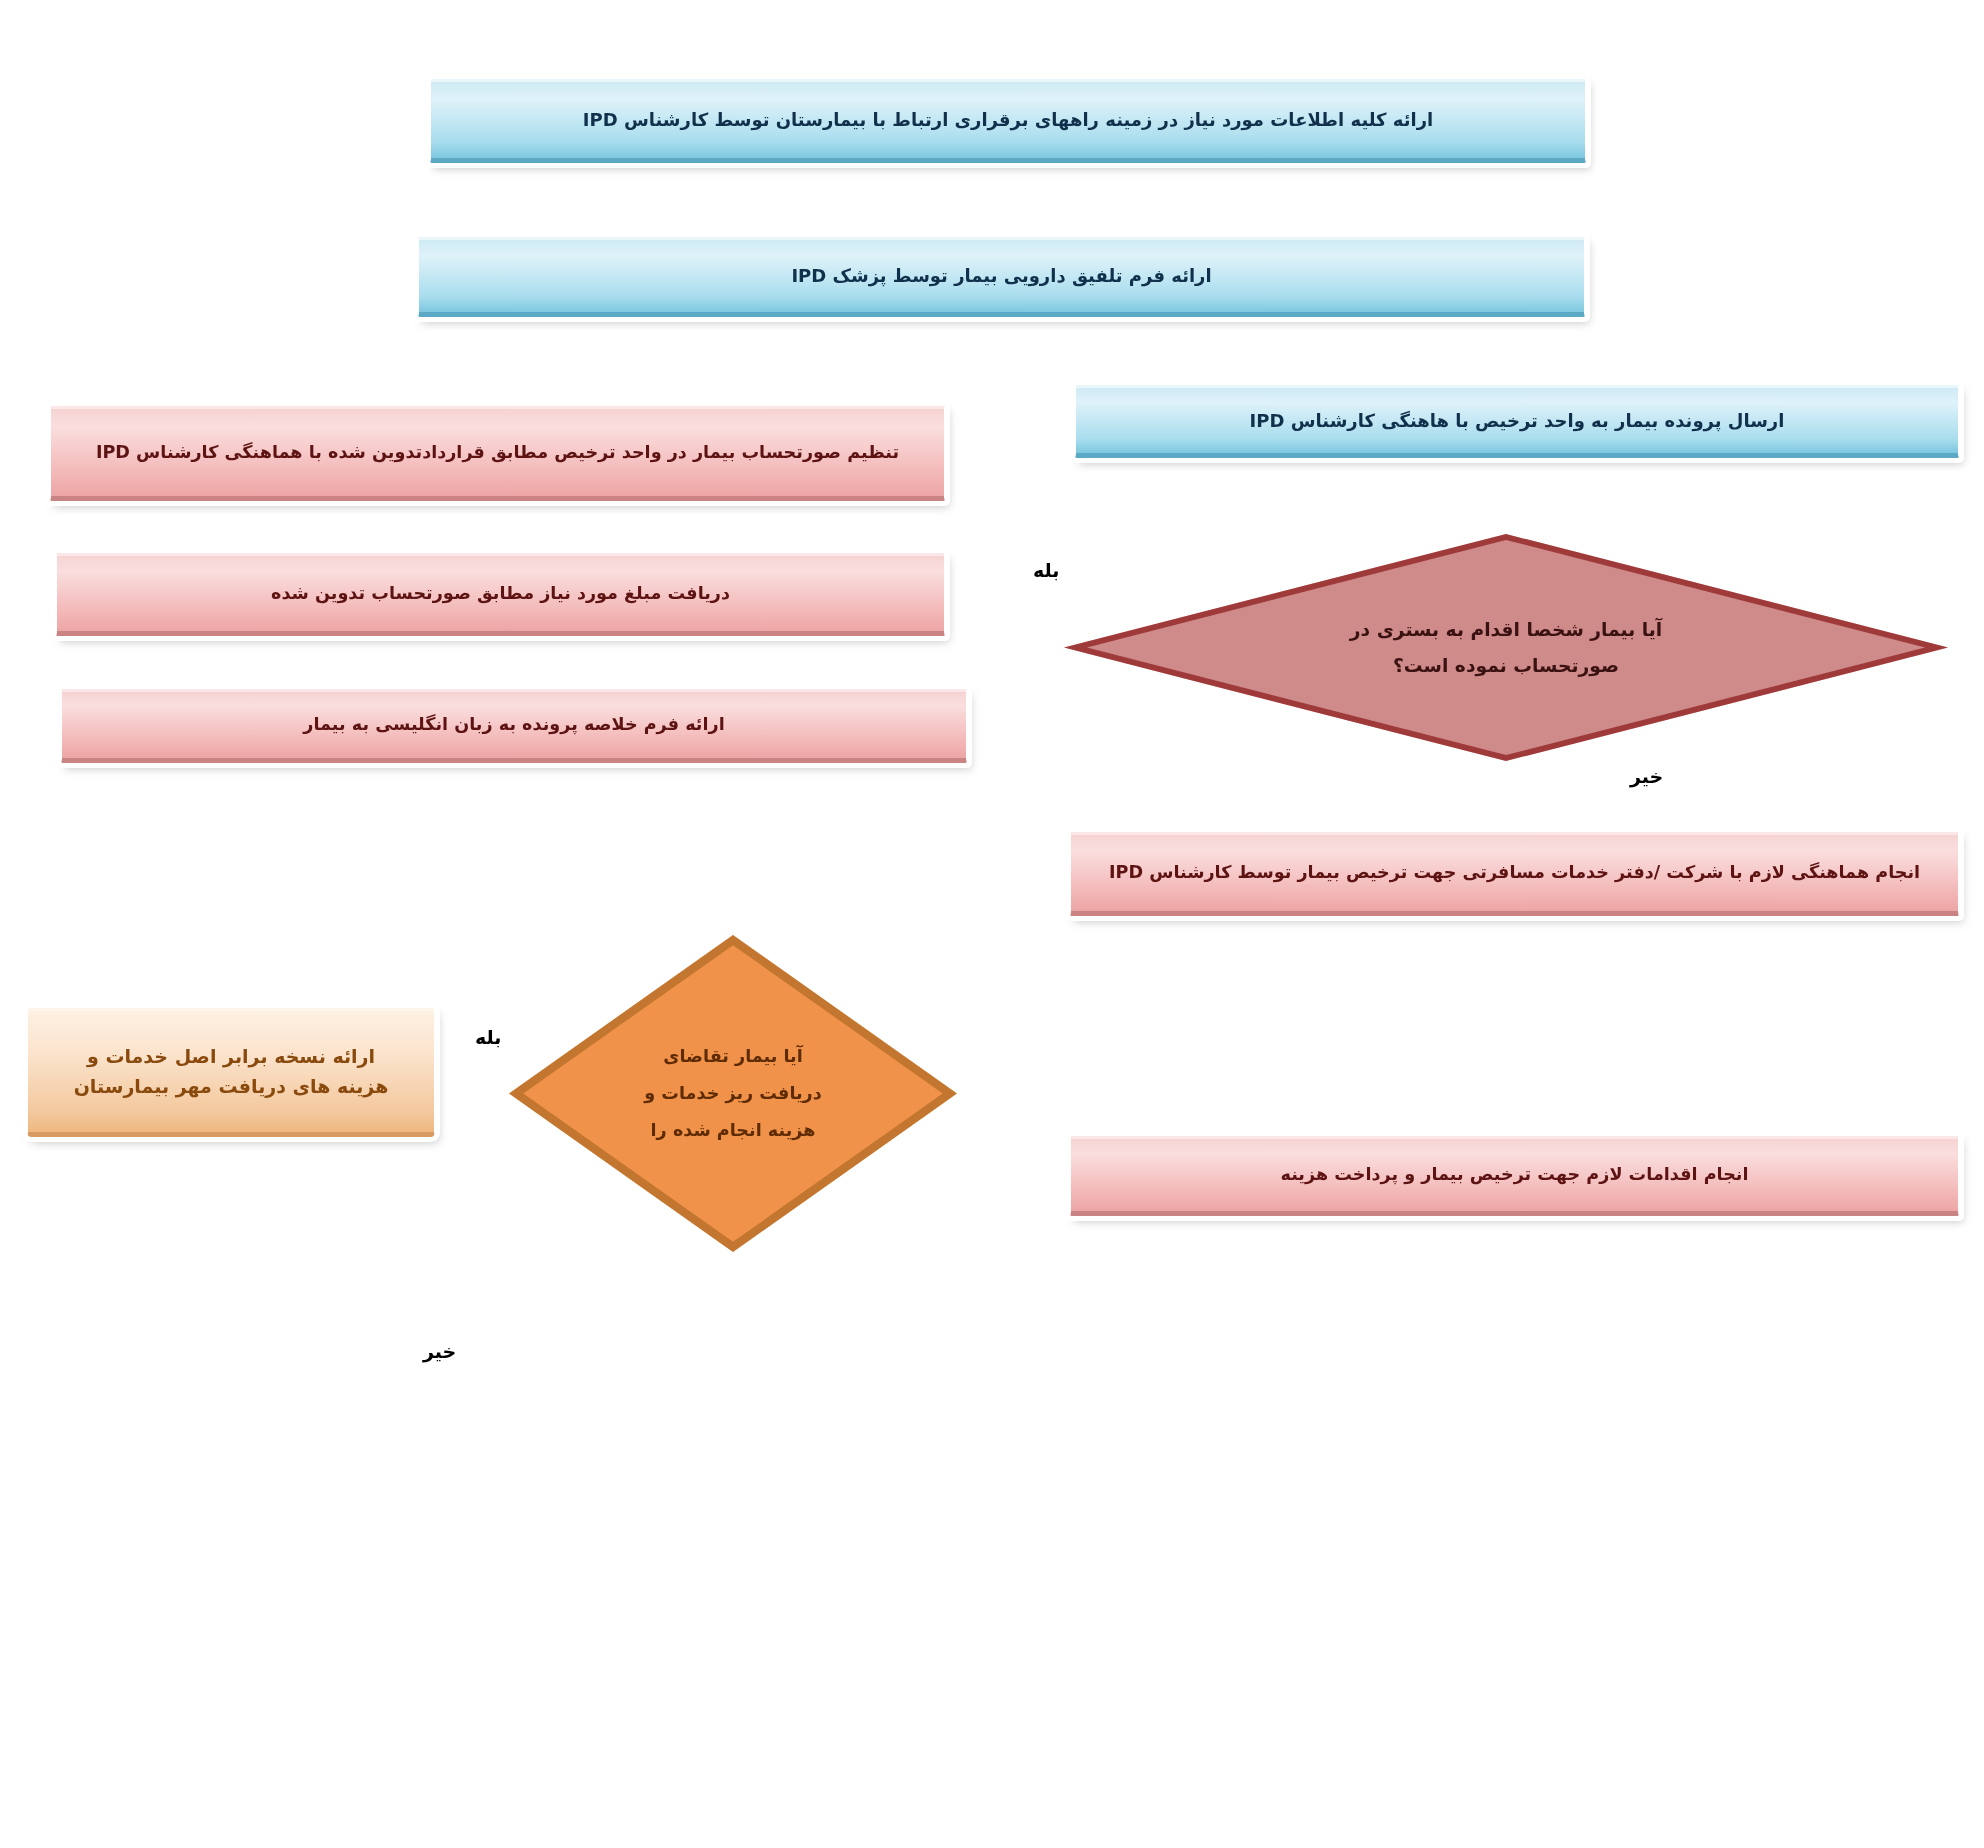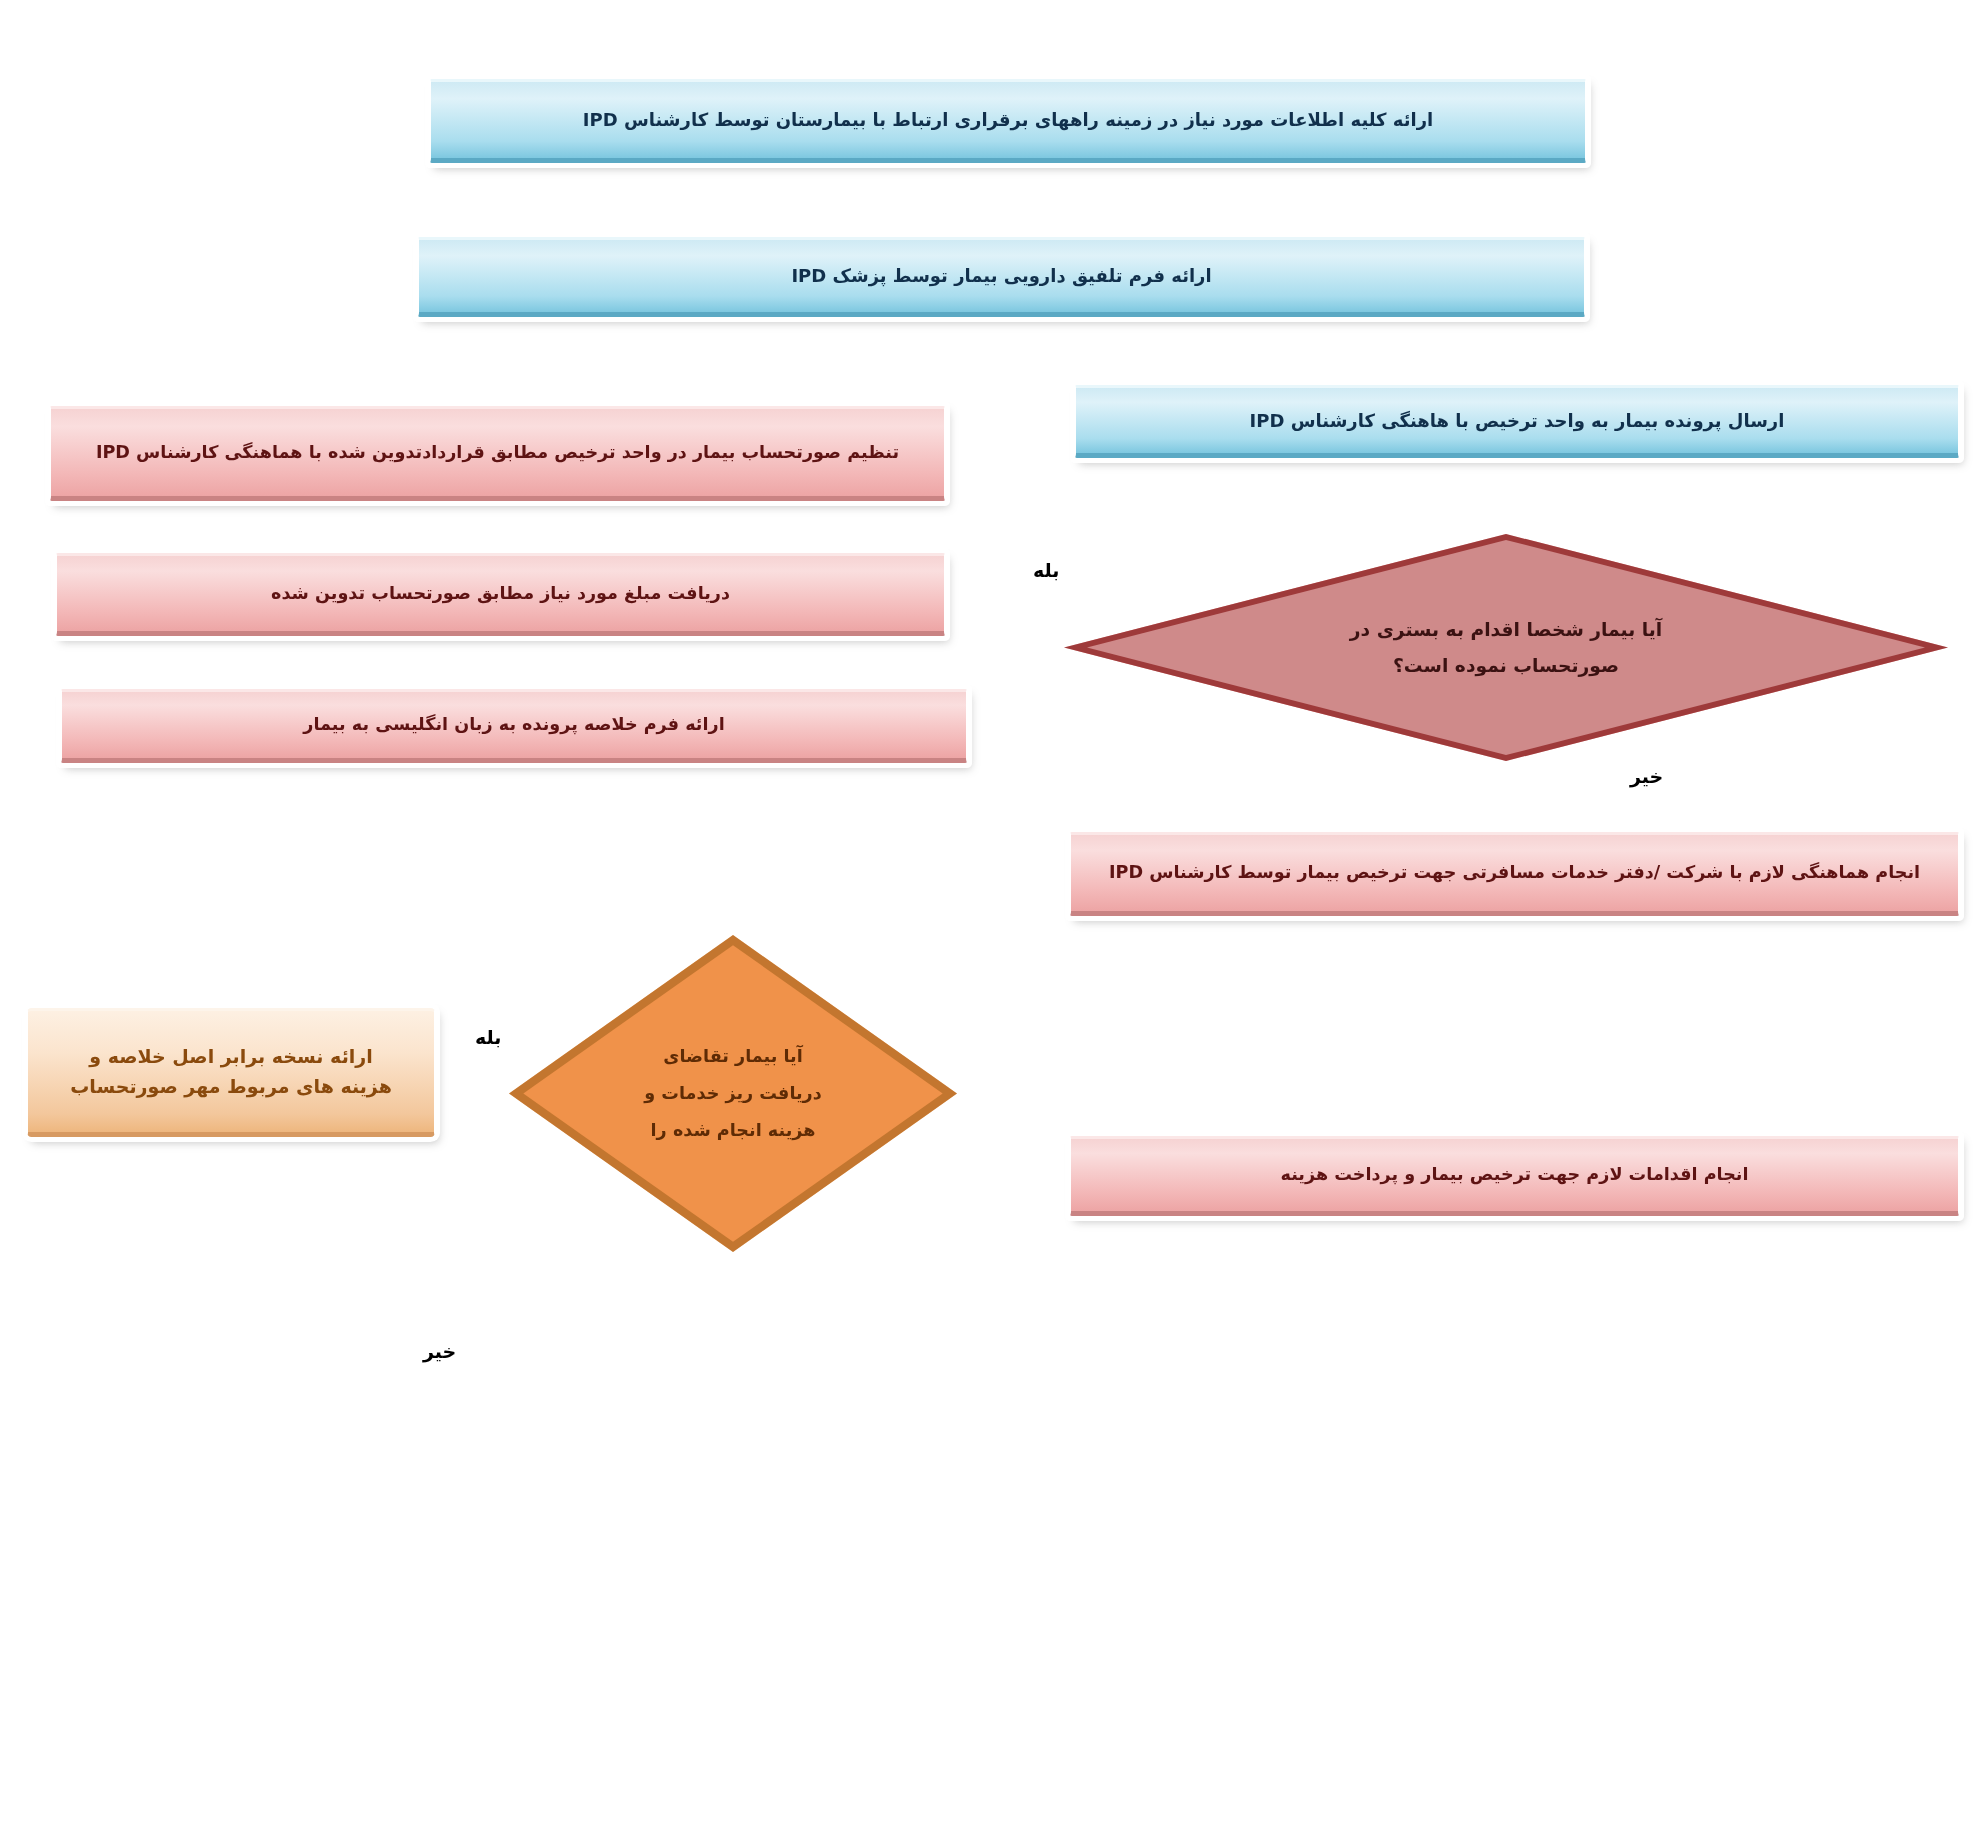--- a/index.html
+++ b/index.html
@@ -258,22 +258,22 @@
     <div class="diamond-shape" style="background:#c3762f;clip-path:polygon(50% 0,100% 50%,50% 100%,0 50%);"></div>
     <div class="diamond-shape" style="background:#f0924a;clip-path:polygon(50% 3.2%,96.8% 50%,50% 96.8%,3.2% 50%);"></div>
     <div class="diamond-label" style="color:#5e2b05;font-size:17.6px;line-height:2.1;">
       <span>آیا بیمار تقاضای</span>
       <span>دریافت ریز خدمات و</span>
       <span>هزینه انجام شده را</span>
     </div>
   </div>
 
   <div class="node box-peach" style="left:28px;top:1008px;width:408px;height:129px;flex-direction:column;">
-    <span>ارائه نسخه برابر اصل خلاصه و</span>
-    <span>هزینه های مربوط مهر صورتحساب</span>
+    <span>ارائه نسخه برابر اصل خدمات و</span>
+    <span>هزینه های دریافت مهر بیمارستان</span>
   </div>
 
 
   <div class="edge-label" style="left:1034px;top:559px;">بله</div>
 
   <div class="edge-label" style="left:1631px;top:765px;">خیر</div>
 
   <div class="edge-label" style="left:476px;top:1026px;">بله</div>
 
   <div class="edge-label" style="left:424px;top:1340px;">خیر</div>

